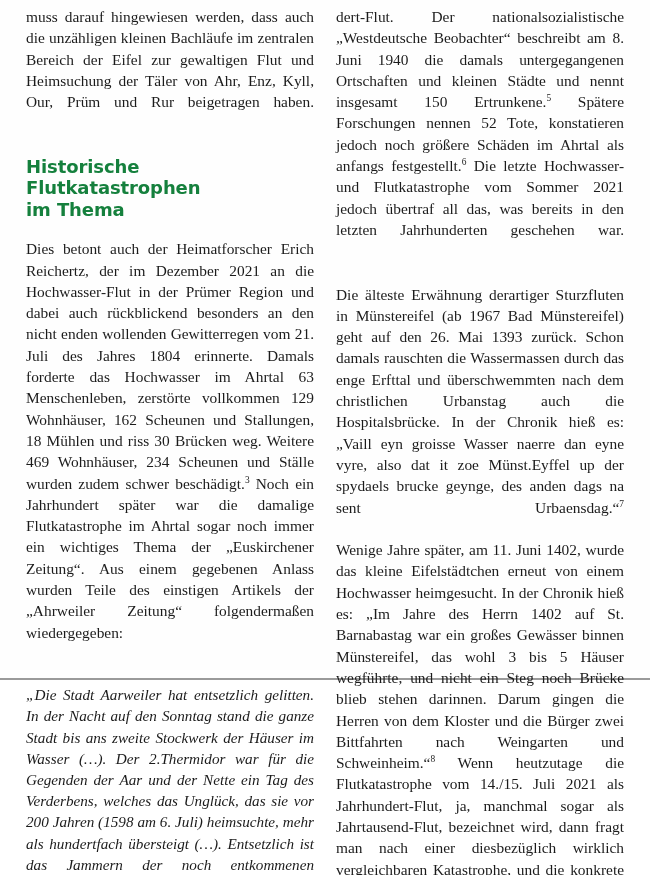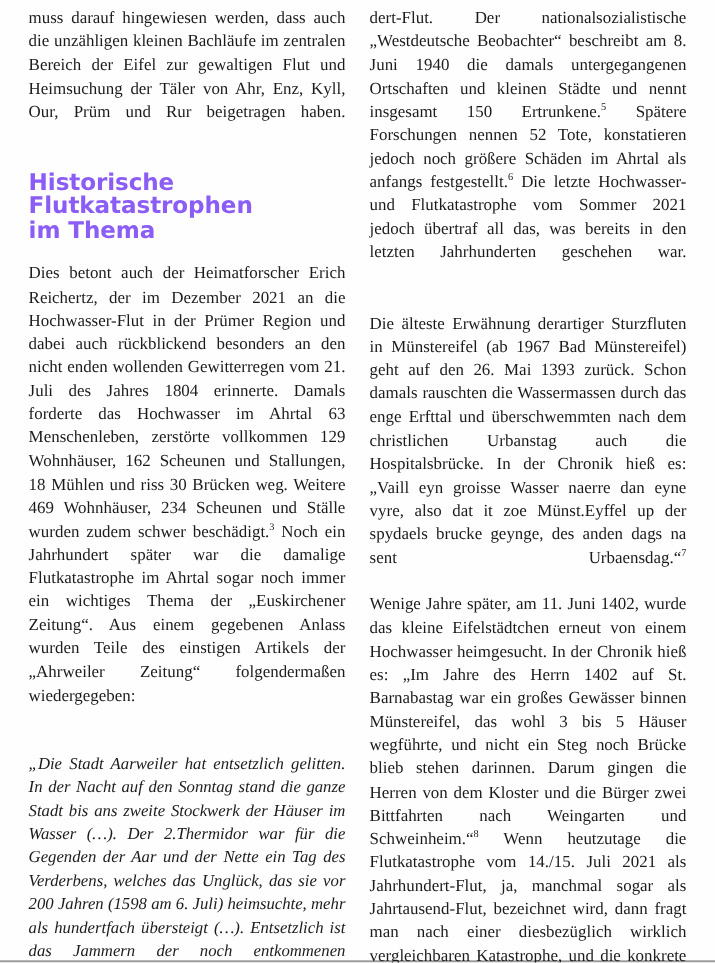--- a/index.html
+++ b/index.html
@@ -10,21 +10,21 @@
   body {
     width: 650px;
     height: 875px;
     overflow: hidden;
     font-family: "Liberation Serif", "DejaVu Serif", serif;
     color: #1b1b1b;
     position: relative;
   }
   .page {
     width: 650px;
-    height: 875px;
+    height: 680px;
     box-sizing: border-box;
     position: relative;
     background: #fefefe;
     border-bottom: 2px solid #9a9a9a;
   }
   .page-inner {
     position: absolute;
     left: 0;
     top: 0;
     width: 650px;
@@ -57,22 +57,22 @@
   }
   p.quote {
     font-style: italic;
     font-size: 15.2px;
     line-height: 21.2px;
     margin-top: 20px;
     text-align: justify;
   }
   h2.section-heading {
     font-family: "DejaVu Sans", "Liberation Sans", sans-serif;
-    color: #8b5cf6;
-    font-size: 21px;
+    color: #15803d;
+    font-size: 18px;
     line-height: 21.5px;
     font-weight: 600;
     margin: 22px 0 18px 0;
     letter-spacing: -0.1px;
     text-align: left;
   }
   h2.section-heading .hl2 { display: block; }
   sup {
     font-size: 9.4px;
     line-height: 0;

